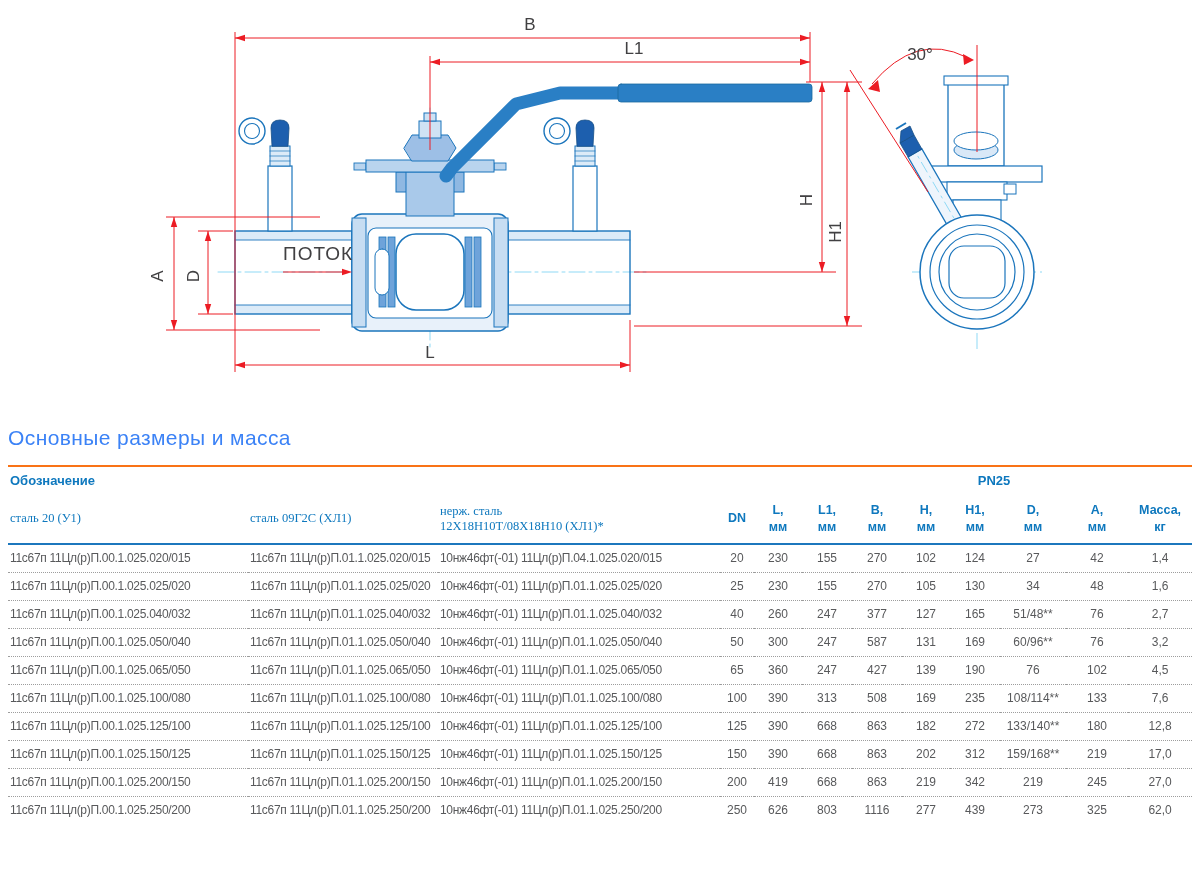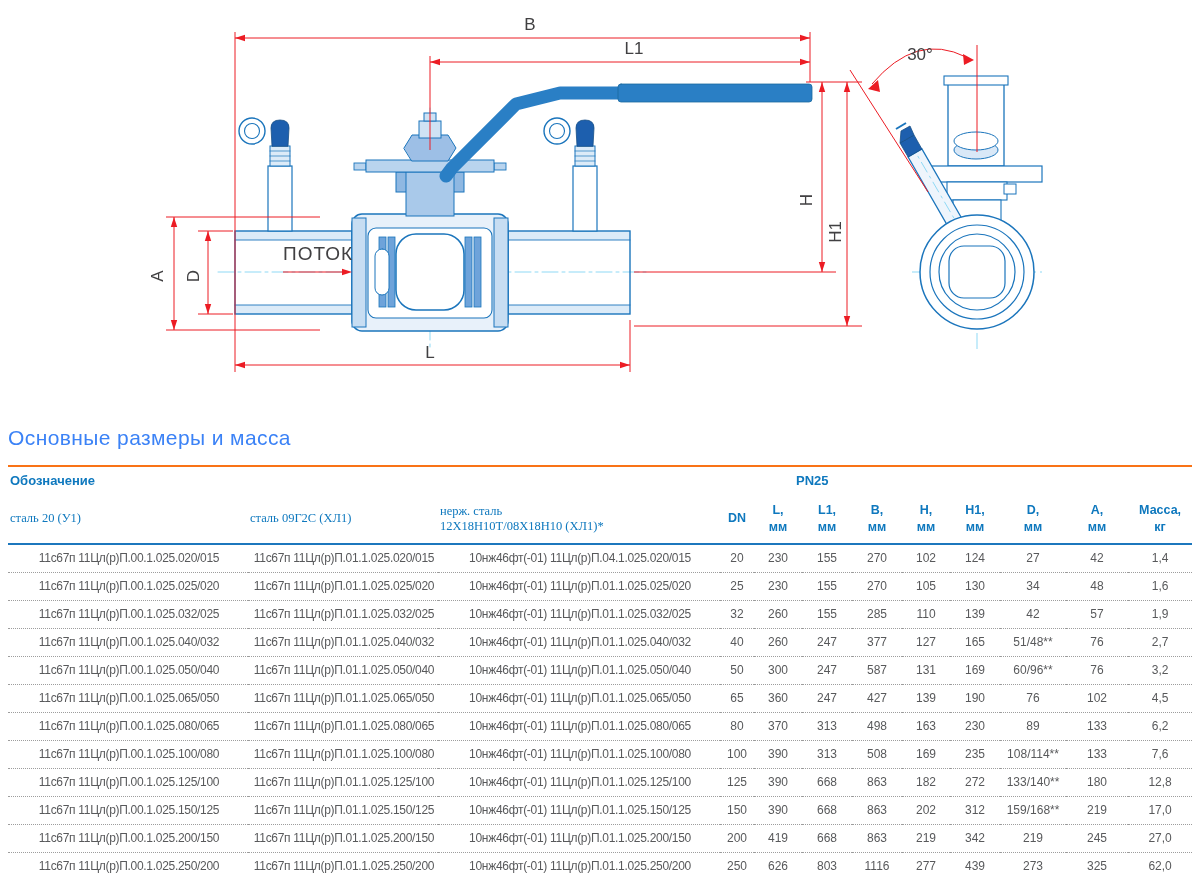--- a/index.html
+++ b/index.html
@@ -20,28 +20,28 @@
     width:1184px;
     margin:15px 8px 0 8px;
     border-collapse:collapse;
     table-layout:fixed;
     border-top:2px solid #f97316;
     font-size:12px;
     color:#58595b;
   }
   table.dims th { font-weight:normal; color:#0e78be; }
   tr.row-group th { height:28px; vertical-align:middle; text-align:left; font-size:13px; font-weight:bold; padding-left:2px; }
-  tr.row-group th.pn { text-align:left; padding-left:76px; }
+  tr.row-group th.pn { text-align:center; padding-left:76px; }
   tr.row-cols th { height:50px; vertical-align:middle; border-bottom:2px solid #1c77bd; font-size:12.5px; }
   tr.row-cols th.steel { text-align:left; padding-left:2px;font-family:Liberation Serif, serif; }
   tr.row-cols th.num { text-align:center; font-weight:bold; line-height:1.3; }
   tr.row-cols th .u { display:block; }
   tbody td { height:28px; vertical-align:middle; white-space:nowrap; }
   tbody tr:not(:last-child) td { border-bottom:1px dotted #9d9d9d; }
-  td.c-des { text-align:center; padding-left:2px; letter-spacing:-.3px;margin-top:20px; }
+  td.c-des { text-align:left; padding-left:2px; letter-spacing:-.3px;margin-top:20px; }
   td.c-num { text-align:center; }
 
   svg text { font-family:"Liberation Sans",sans-serif; }
   .dimtxt { font-size:17px; fill:#414042; }
   .flowtxt { font-size:19px; fill:#414042; letter-spacing:1px; }
 </style>
 </head>
 <body>
 
 <div class="drawing-wrap">
@@ -263,34 +263,20 @@
         <td class="c-num">230</td>
         <td class="c-num">155</td>
         <td class="c-num">270</td>
         <td class="c-num">105</td>
         <td class="c-num">130</td>
         <td class="c-num">34</td>
         <td class="c-num">48</td>
         <td class="c-num">1,6</td>
       </tr>
       <tr>
-        <td class="c-des">11с67п 11Цл(р)П.00.1.025.032/025</td>
-        <td class="c-des">11с67п 11Цл(р)П.01.1.025.032/025</td>
-        <td class="c-des">10нж46фт(-01) 11Цл(р)П.01.1.025.032/025</td>
-        <td class="c-num">32</td>
-        <td class="c-num">260</td>
-        <td class="c-num">155</td>
-        <td class="c-num">285</td>
-        <td class="c-num">110</td>
-        <td class="c-num">139</td>
-        <td class="c-num">42</td>
-        <td class="c-num">57</td>
-        <td class="c-num">1,9</td>
-      </tr>
-      <tr>
         <td class="c-des">11с67п 11Цл(р)П.00.1.025.040/032</td>
         <td class="c-des">11с67п 11Цл(р)П.01.1.025.040/032</td>
         <td class="c-des">10нж46фт(-01) 11Цл(р)П.01.1.025.040/032</td>
         <td class="c-num">40</td>
         <td class="c-num">260</td>
         <td class="c-num">247</td>
         <td class="c-num">377</td>
         <td class="c-num">127</td>
         <td class="c-num">165</td>
         <td class="c-num">51/48**</td>
@@ -319,34 +305,20 @@
         <td class="c-num">360</td>
         <td class="c-num">247</td>
         <td class="c-num">427</td>
         <td class="c-num">139</td>
         <td class="c-num">190</td>
         <td class="c-num">76</td>
         <td class="c-num">102</td>
         <td class="c-num">4,5</td>
       </tr>
       <tr>
-        <td class="c-des">11с67п 11Цл(р)П.00.1.025.080/065</td>
-        <td class="c-des">11с67п 11Цл(р)П.01.1.025.080/065</td>
-        <td class="c-des">10нж46фт(-01) 11Цл(р)П.01.1.025.080/065</td>
-        <td class="c-num">80</td>
-        <td class="c-num">370</td>
-        <td class="c-num">313</td>
-        <td class="c-num">498</td>
-        <td class="c-num">163</td>
-        <td class="c-num">230</td>
-        <td class="c-num">89</td>
-        <td class="c-num">133</td>
-        <td class="c-num">6,2</td>
-      </tr>
-      <tr>
         <td class="c-des">11с67п 11Цл(р)П.00.1.025.100/080</td>
         <td class="c-des">11с67п 11Цл(р)П.01.1.025.100/080</td>
         <td class="c-des">10нж46фт(-01) 11Цл(р)П.01.1.025.100/080</td>
         <td class="c-num">100</td>
         <td class="c-num">390</td>
         <td class="c-num">313</td>
         <td class="c-num">508</td>
         <td class="c-num">169</td>
         <td class="c-num">235</td>
         <td class="c-num">108/114**</td>

